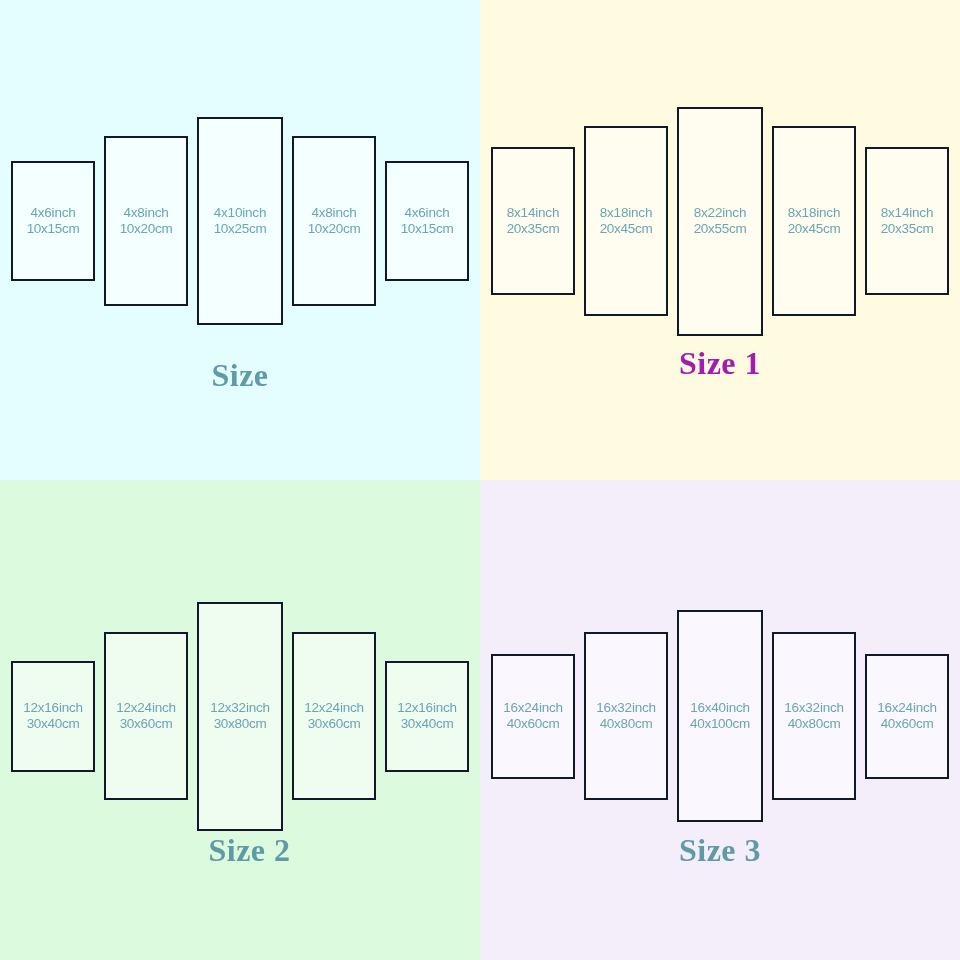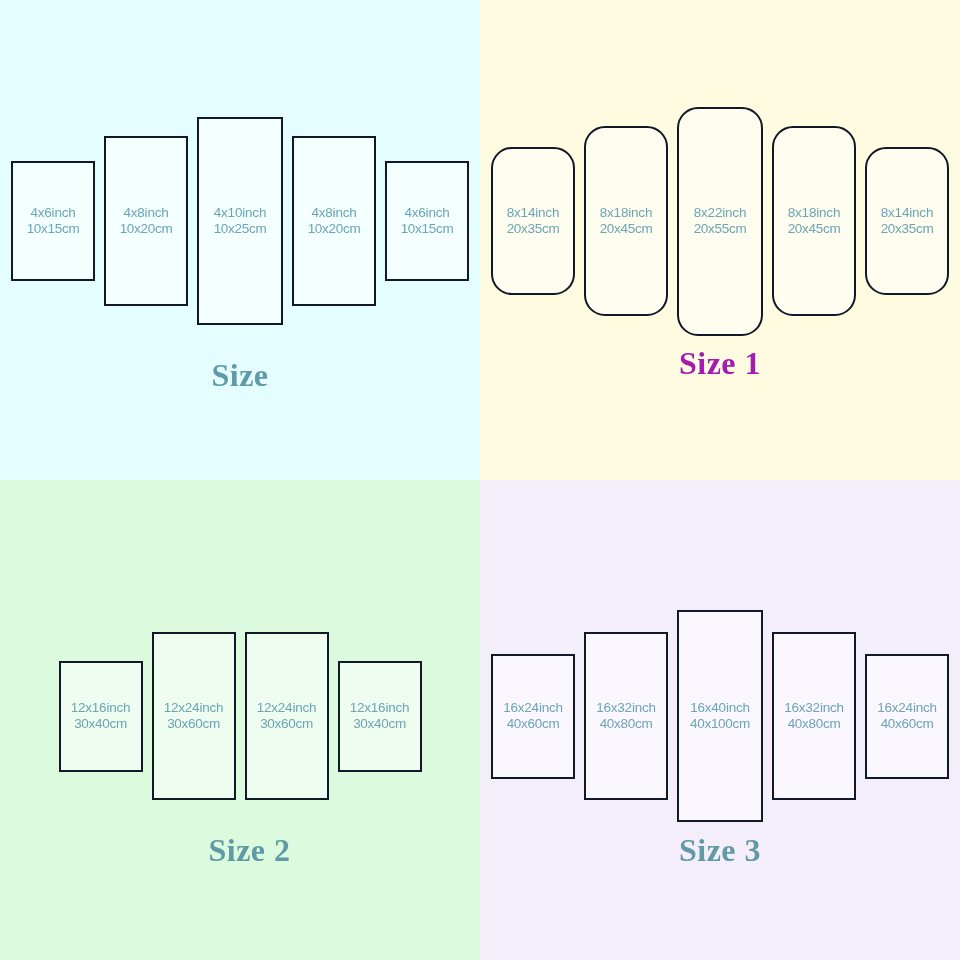--- a/index.html
+++ b/index.html
@@ -49,21 +49,21 @@
     background: #fdfefe;
     display: flex;
     flex-direction: column;
     align-items: center;
     justify-content: center;
     flex: none;
     line-height: 1.18;
     margin-top: 28px;
   }
   .q-tl .panel { background: #f4ffff; }
-  .q-tr .panel { background: #fffdf0; border-radius: 21px; }
+  .q-tr .panel { background: #fffdf0; }
   .q-bl .panel { background: #effdf0; }
   .q-br .panel { background: #fbf7fe; }
 
   .panel-line {
     color: #6ba5b4;
     font-size: 13.5px;
     font-weight: 400;
     letter-spacing: -0.2px;
     white-space: nowrap;
     text-align: center;
@@ -149,20 +149,24 @@
   <div class="quadrant q-bl" style="background: rgb(220, 250, 222);">
     <div class="panel-cluster">
         <div class="panel" style="width: 84px; height: 111px; background: rgb(239, 253, 240); border-color: rgb(17, 24, 39);">
           <div class="panel-line line-inch" style="color: rgb(107, 165, 180);">12x16inch</div>
           <div class="panel-line line-cm" style="color: rgb(107, 165, 180);">30x40cm</div>
         </div>
         <div class="panel" style="width: 84px; height: 168px; background: rgb(239, 253, 240); border-color: rgb(17, 24, 39);">
           <div class="panel-line line-inch" style="color: rgb(107, 165, 180);">12x24inch</div>
           <div class="panel-line line-cm" style="color: rgb(107, 165, 180);">30x60cm</div>
         </div>
+        <div class="panel" style="width: 86px; height: 229px; background: rgb(239, 253, 240); border-color: rgb(17, 24, 39);">
+          <div class="panel-line line-inch" style="color: rgb(107, 165, 180);">12x32inch</div>
+          <div class="panel-line line-cm" style="color: rgb(107, 165, 180);">30x80cm</div>
+        </div>
         <div class="panel" style="width: 84px; height: 168px; background: rgb(239, 253, 240); border-color: rgb(17, 24, 39);">
           <div class="panel-line line-inch" style="color: rgb(107, 165, 180);">12x24inch</div>
           <div class="panel-line line-cm" style="color: rgb(107, 165, 180);">30x60cm</div>
         </div>
         <div class="panel" style="width: 84px; height: 111px; background: rgb(239, 253, 240); border-color: rgb(17, 24, 39);">
           <div class="panel-line line-inch" style="color: rgb(107, 165, 180);">12x16inch</div>
           <div class="panel-line line-cm" style="color: rgb(107, 165, 180);">30x40cm</div>
         </div>
       </div>
     <div class="quad-title" style="color: rgb(95, 154, 166);">Size 2</div>

